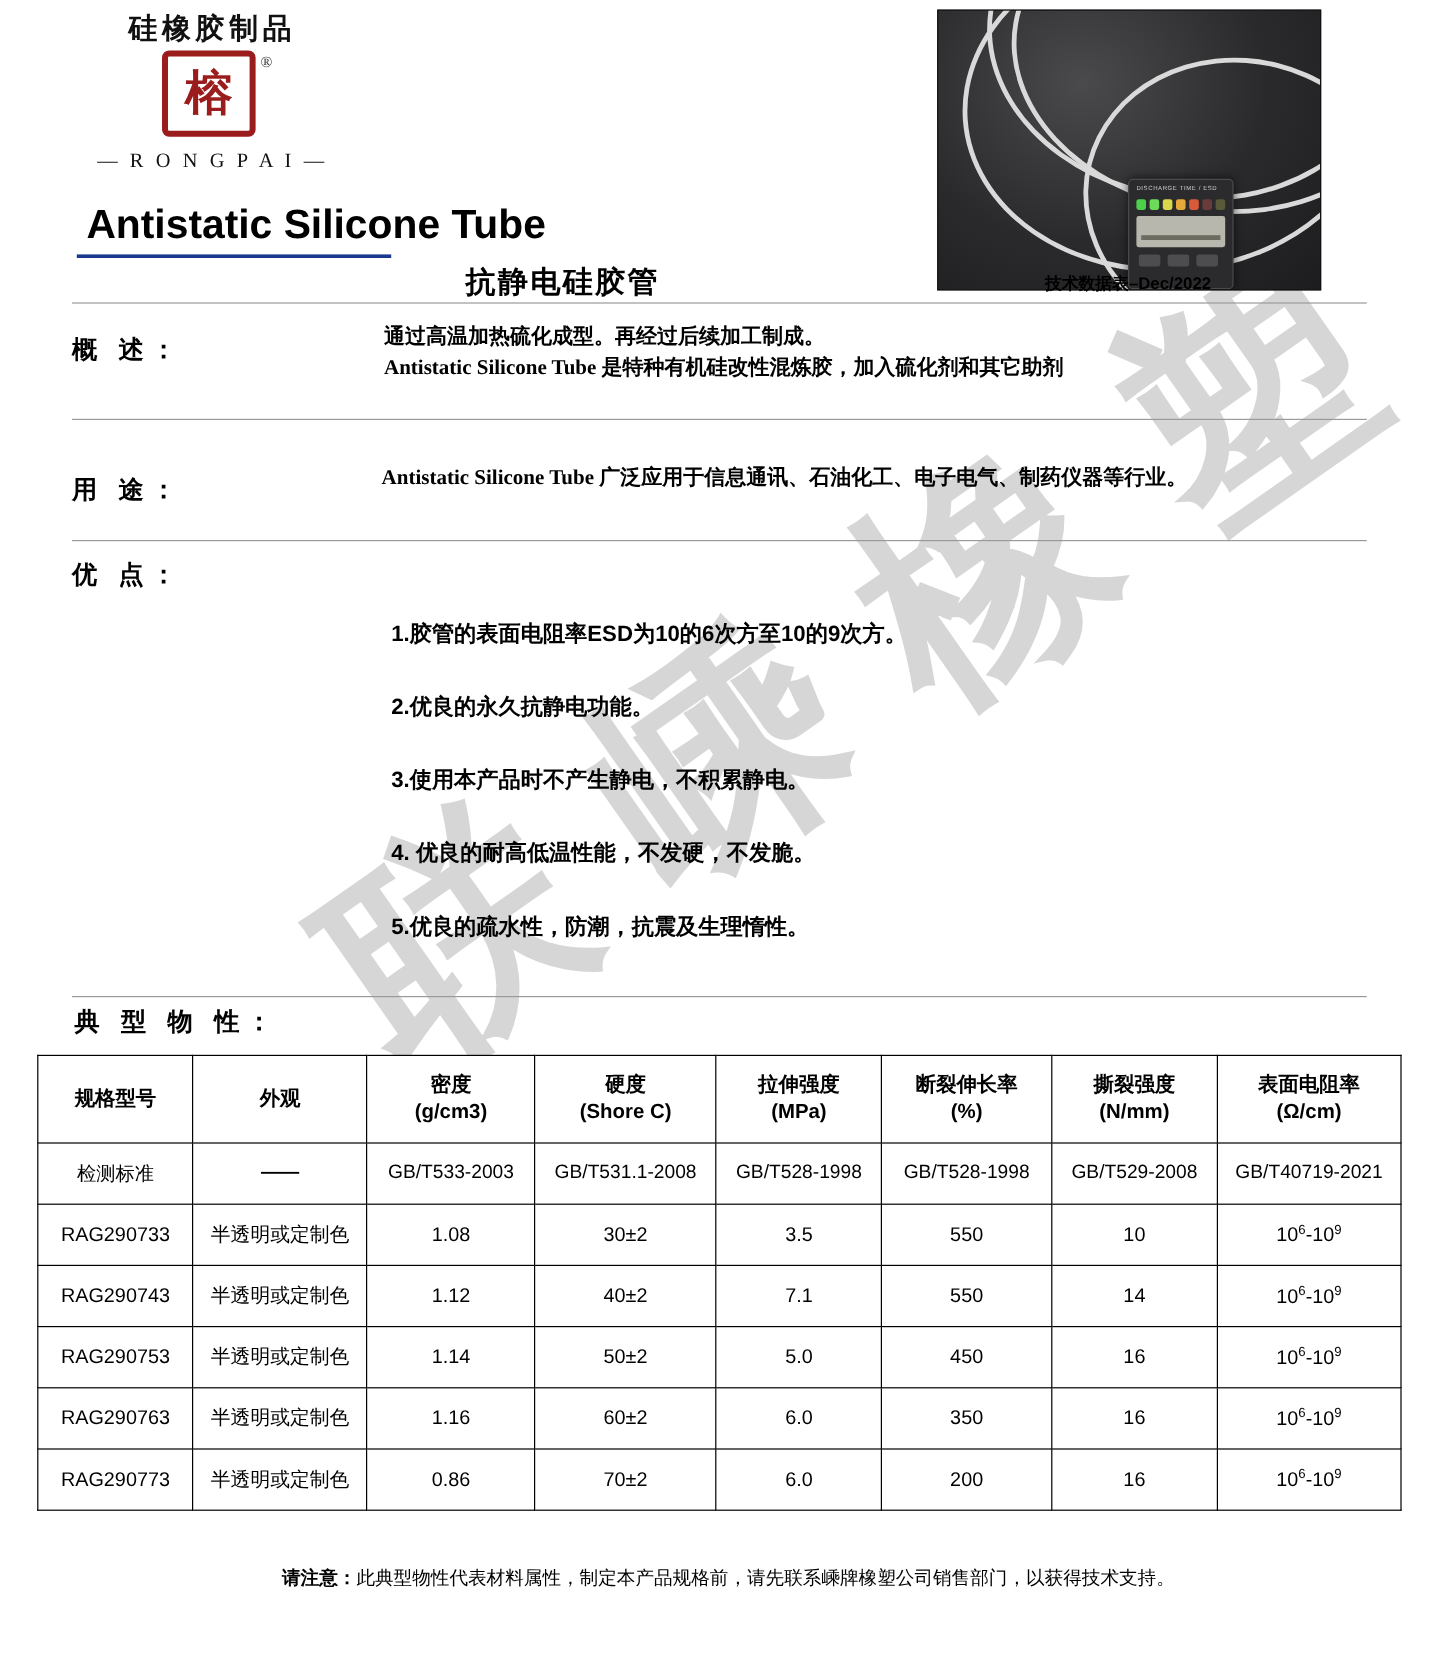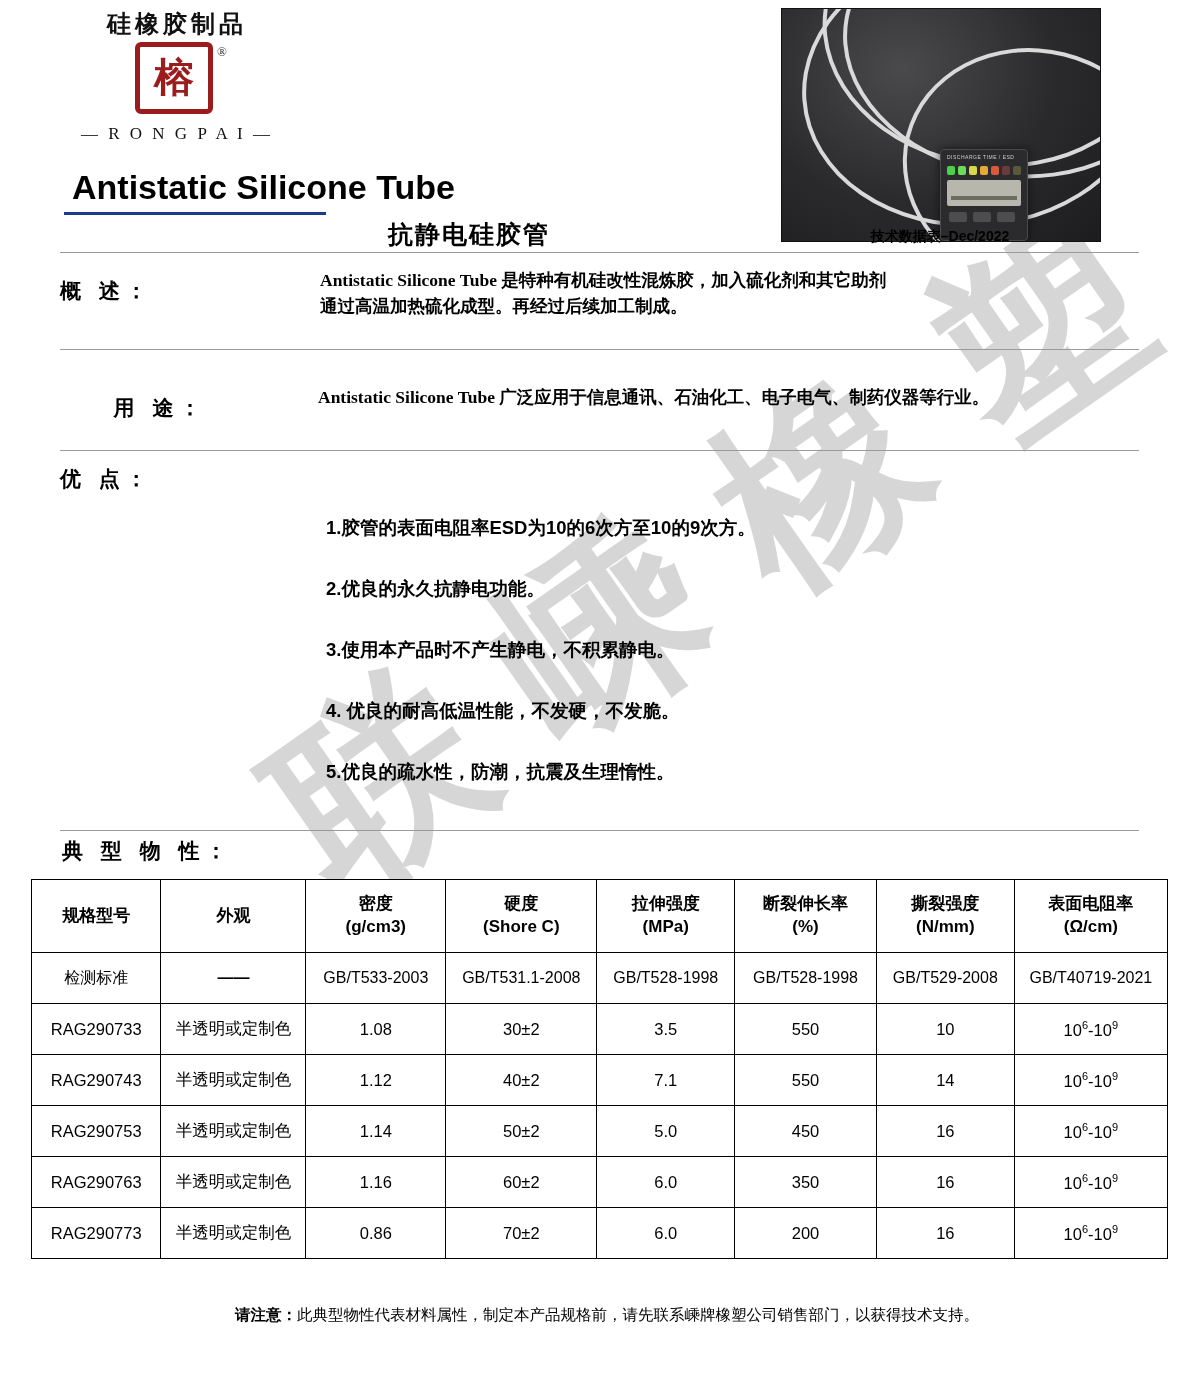--- a/index.html
+++ b/index.html
@@ -229,21 +229,21 @@
     font-weight: bold;
     font-size: 17.5px;
     line-height: 1.5;
   }
 
   .overview { display: flex; align-items: flex-start; min-height: 72px;}
   .overview .sec-label { width: 200px; padding-top: 10px;}
   .overview .sec-body { padding-left: 60px; }
 
   .usage { display: flex; align-items: flex-start; min-height: 76px;}
-  .usage .sec-label { width: 200px; padding-top: 30px; text-align: center;}
+  .usage .sec-label { width: 200px; padding-top: 30px;}
   .usage .sec-body { padding-left: 58px; padding-top: 20px;}
 
   .adv .sec-label { margin-bottom: 22px; }
   .adv ul {
     list-style: none;
     margin: 16px;
     padding: 0 0 0 250px;
   }
   .adv li {
     font-family: "Liberation Sans", sans-serif;
@@ -353,22 +353,22 @@
         </div>
       </div>
       <div class="photo-caption">技术数据表–Dec/2022</div>
     </div>
 
     <div class="hr"></div>
 
     <div class="section overview">
       <div class="sec-label">概 述：</div>
       <div class="sec-body">
+        <div>通过高温加热硫化成型。再经过后续加工制成。</div>
         <div>Antistatic Silicone Tube 是特种有机硅改性混炼胶，加入硫化剂和其它助剂</div>
-        <div>通过高温加热硫化成型。再经过后续加工制成。</div>
       </div>
     </div>
 
     <div class="hr"></div>
 
     <div class="section usage">
       <div class="sec-label">用 途：</div>
       <div class="sec-body">Antistatic Silicone Tube 广泛应用于信息通讯、石油化工、电子电气、制药仪器等行业。</div>
     </div>
 

